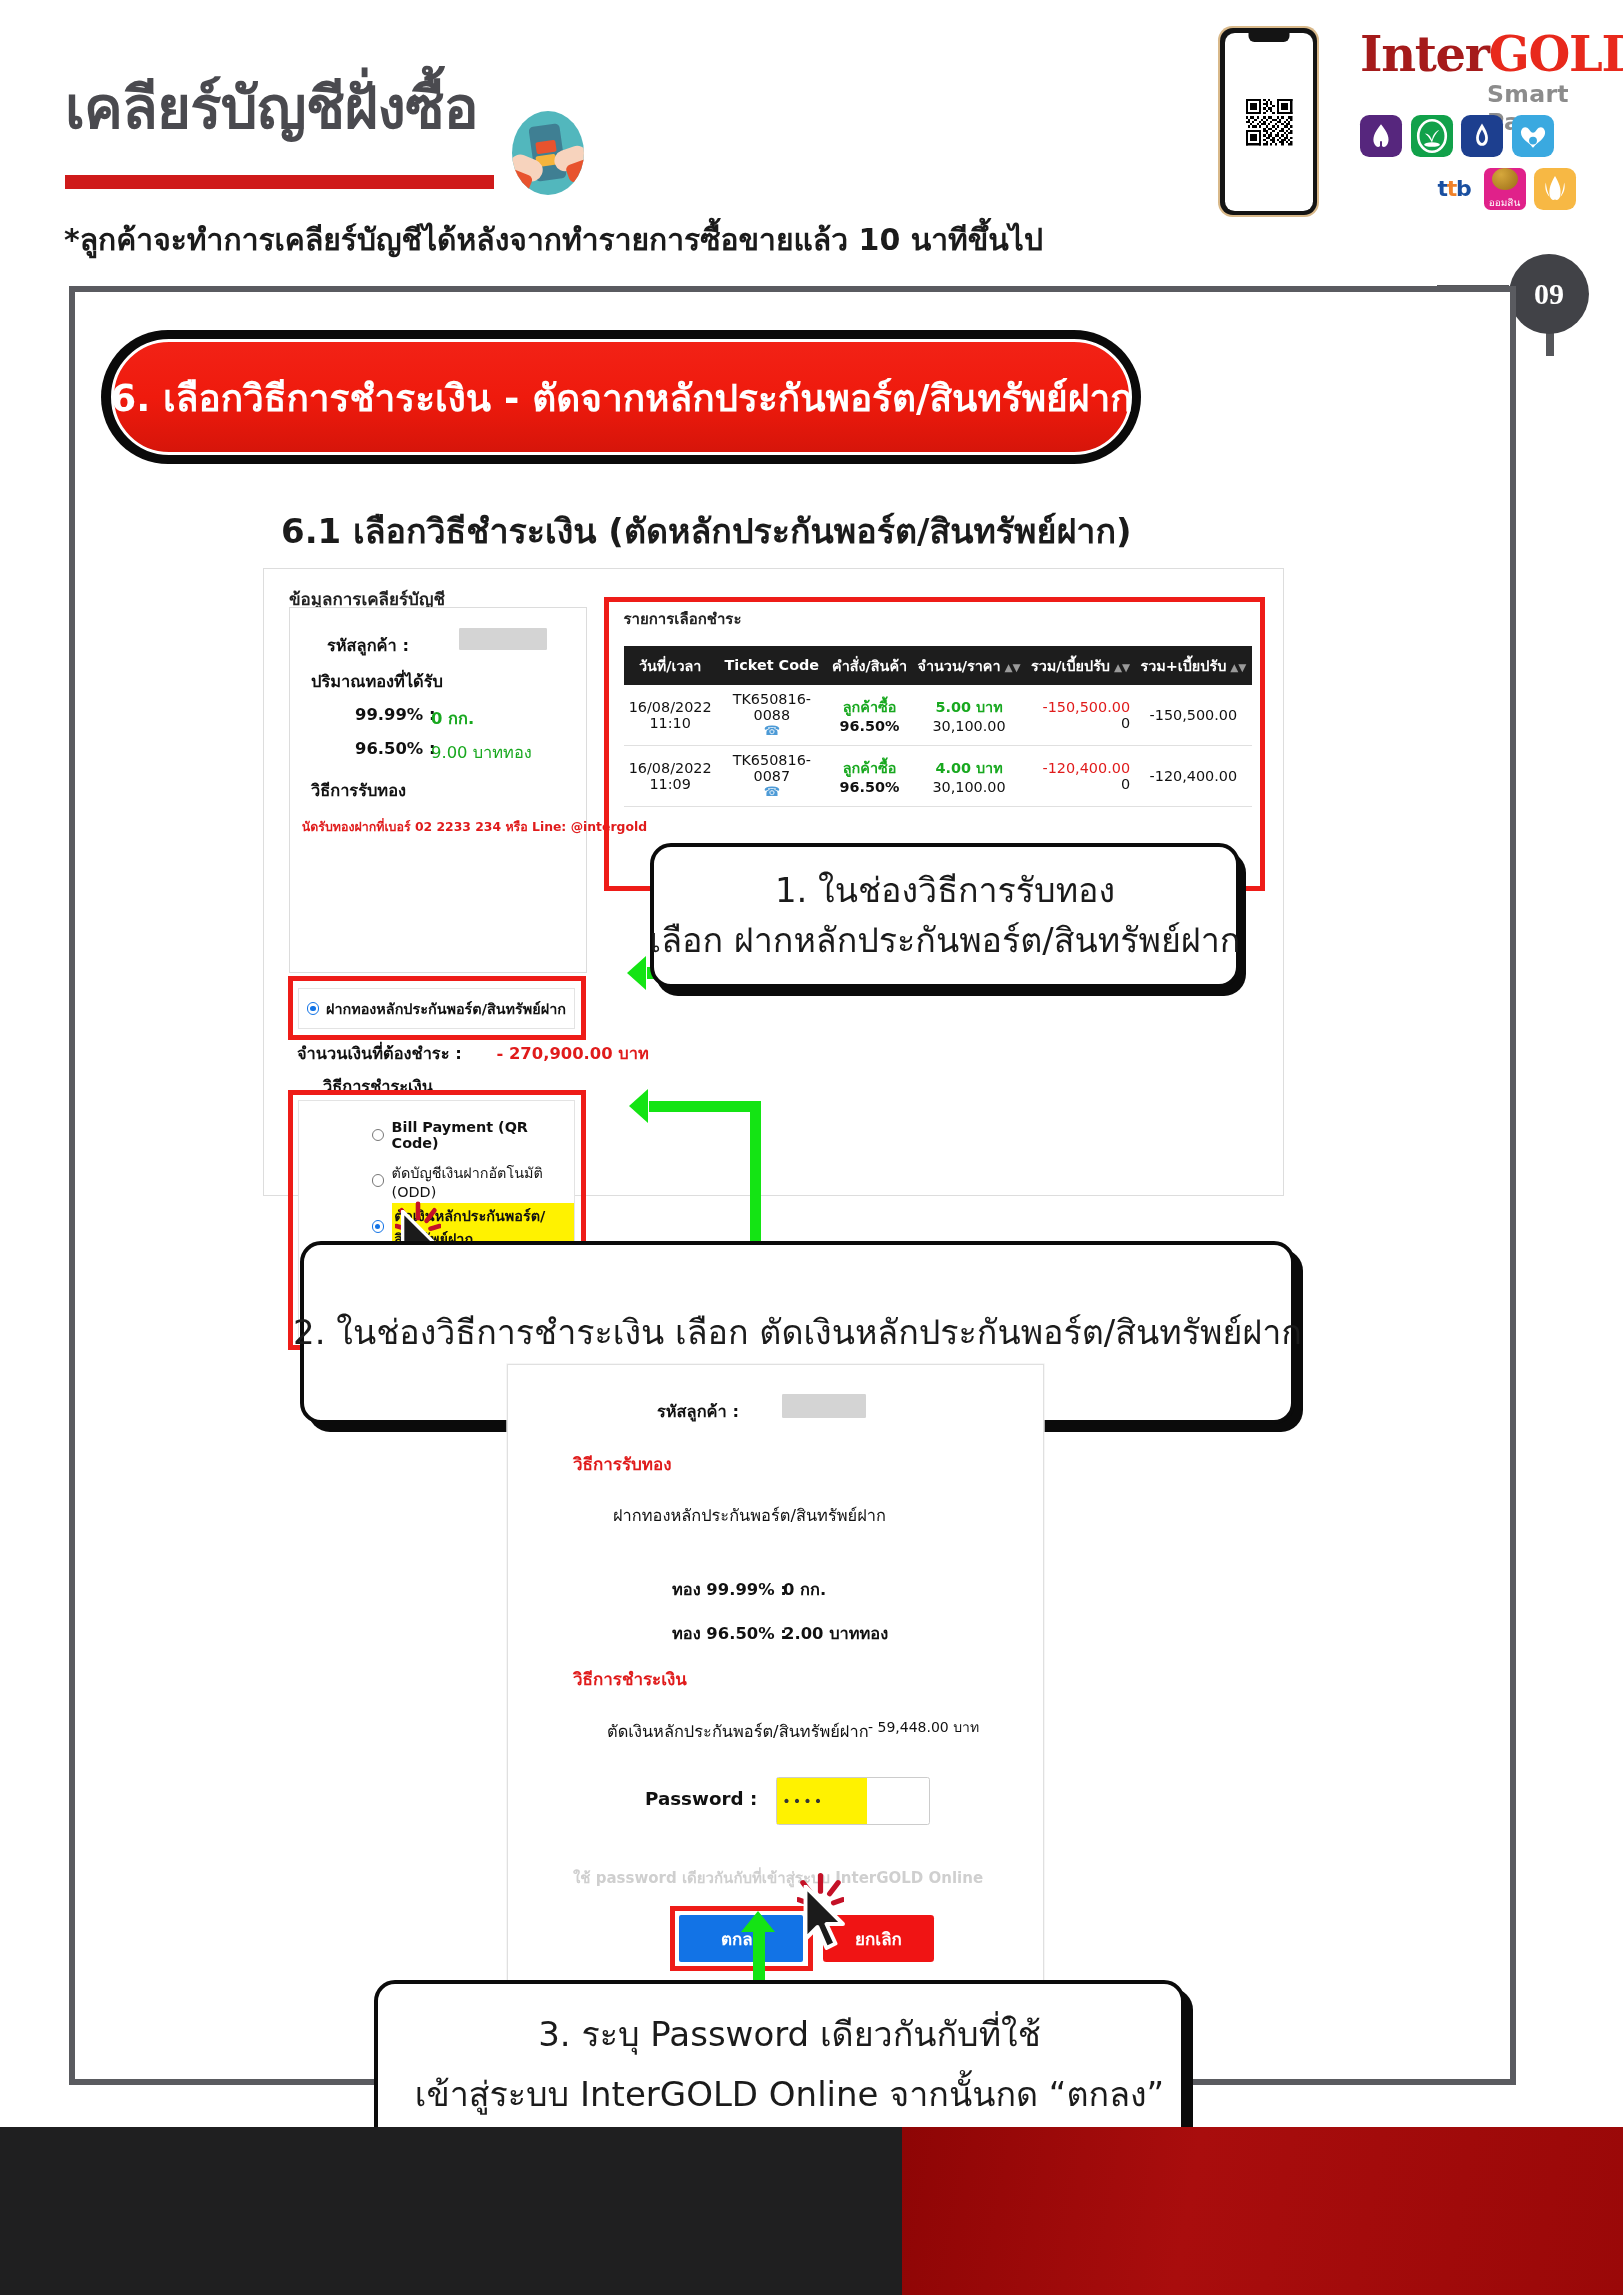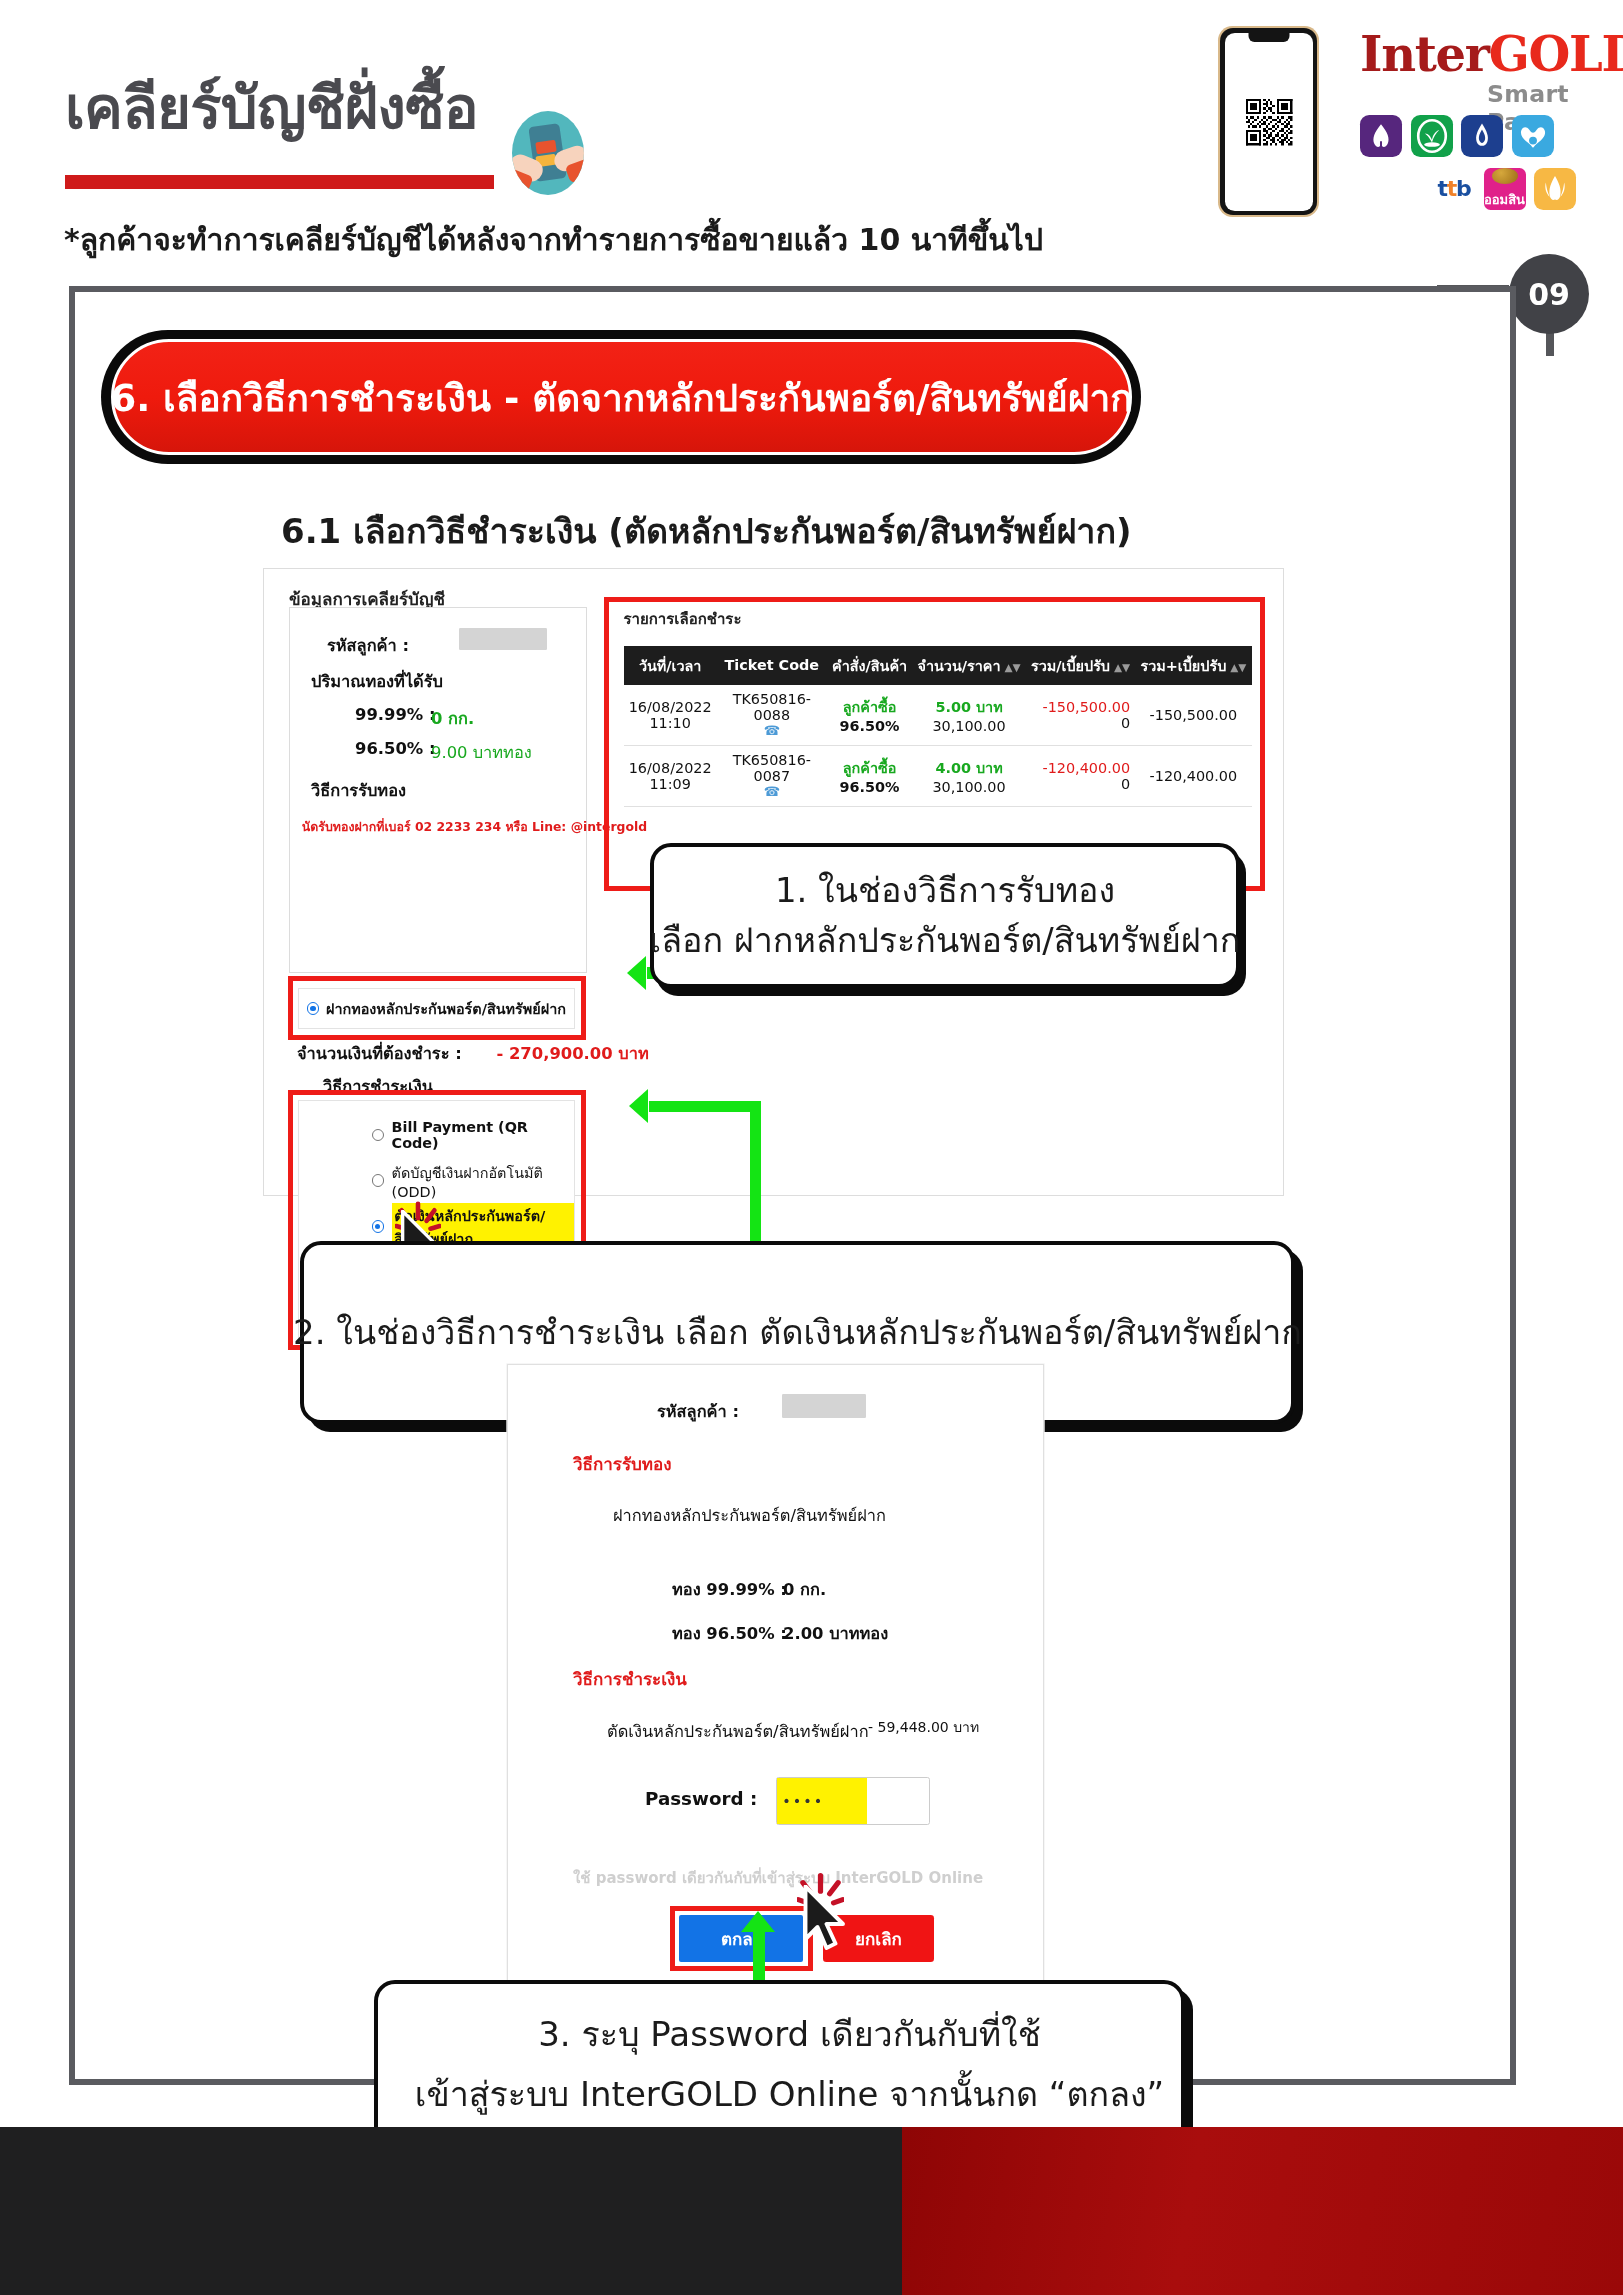--- a/index.html
+++ b/index.html
@@ -104,30 +104,30 @@
     width:42px; height:42px; display:flex; align-items:center; justify-content:center;
     font-size:22px; font-weight:bold; letter-spacing:-1.3px;
   }
   .ttb-badge .t1{color:#1a4fa0;} .ttb-badge .t2{color:#f0822a;} .ttb-badge .t3{color:#1a4fa0;}
   .gsb {
     width:42px; height:42px; border-radius:6.5px; background:#e0218a;
     display:flex; flex-direction:column; align-items:center; justify-content:center;
   }
   .gsb .seal { width:26px; height:26px; border-radius:50%;
     background:radial-gradient(circle at 35% 30%, #d6a83c, #9a6c16); }
-  .gsb .lbl { font-size:13px; color:#fff; font-weight:bold; margin-top:5px; }
+  .gsb .lbl { font-size:10px; color:#fff; font-weight:normal; margin-top:5px; }
 
   
   .pg-line-h { position:absolute; left:1437px; top:285px; width:72px; height:7.9px; background:#55565a; }
   .pg-line-v { position:absolute; left:1546px; top:308px; width:7.9px; height:48px; background:#55565a; }
   .pg-badge {
     position:absolute; left:1509px; top:254px; width:80px; height:80px;
     border-radius:50%; background:#414247; color:#fff;
     display:flex; align-items:center; justify-content:center;
-    font-size:30px; font-weight:bold;
+    font-size:30px; font-weight:bold;font-family:Liberation Serif, serif;
   }
 
   
   .frame {
     position:absolute; left:69px; top:286px; width:1447px; height:1799px;
     border:6.5px solid #5a5b60; background:#fff;
   }
 
   
   .pill-shadow {

